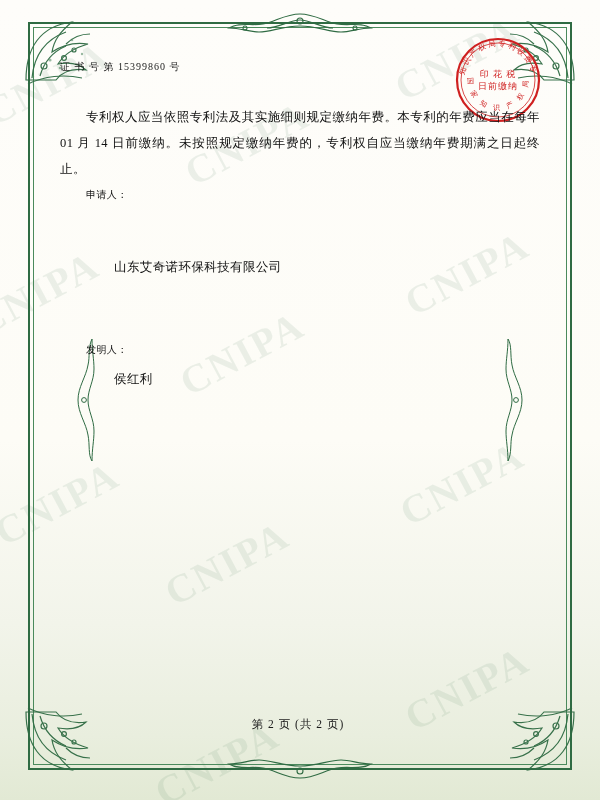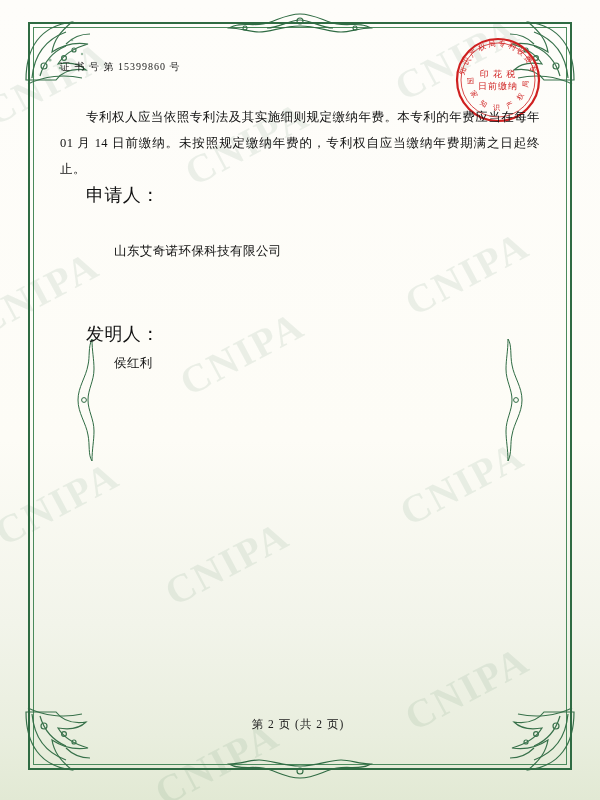--- a/index.html
+++ b/index.html
@@ -130,34 +130,34 @@
     letter-spacing: 0.4px;
   }
   .sub-line {
     font-size: 12.5px;
     line-height: 26px;
     color: #111;
     text-indent: 26px;
     letter-spacing: 0.4px;
   }
   .block-label {
-    font-size: 18px;
+    font-size: 10px;
     line-height: 26px;
     color: #111;
     text-indent: 26px;
     letter-spacing: 0.4px;
   }
   .block-value {
     font-size: 12.5px;
     line-height: 26px;
     color: #111;
     padding-left: 54px;
     letter-spacing: 0.4px;
   }
-  .gap-applicant { margin-top: 30px; }
+  .gap-applicant { margin-top: 46px; }
   .gap-inventor { margin-top: 57px; }
 
   .footer {
     position: absolute;
     left: 0;
     right: 4px;
     bottom: 8px;
     text-align: center;
     font-size: 11.5px;
     color: #1a1a1a;

